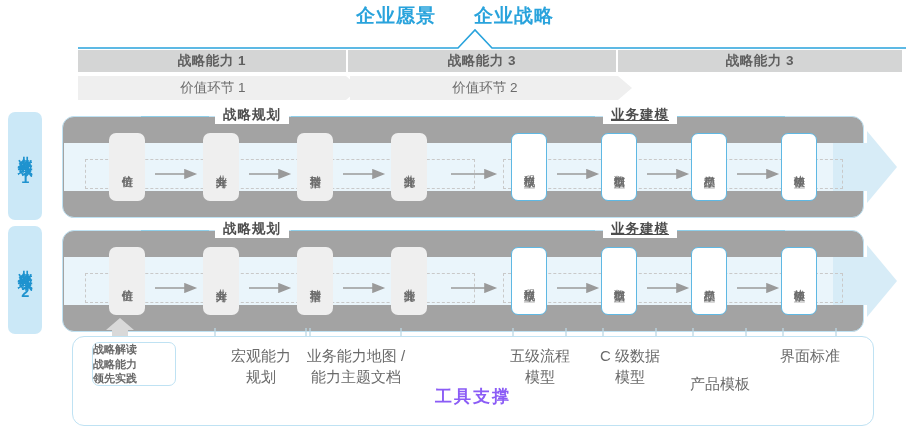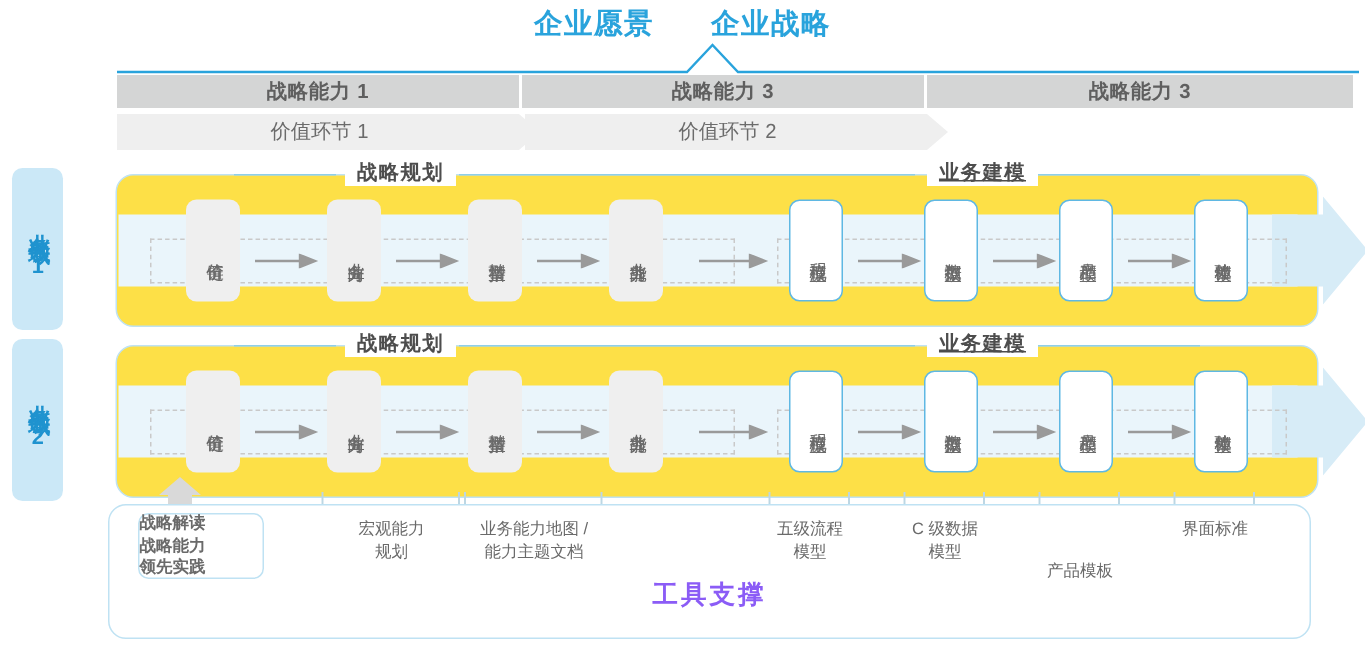--- a/index.html
+++ b/index.html
@@ -38,22 +38,22 @@
   
   .domain-tab{position:absolute;left:8px;width:34px;background:#cbe8f7;border-radius:7px;
     display:flex;align-items:center;justify-content:center;}
   .domain-tab .vtxt{
     writing-mode:vertical-rl;text-orientation:upright;
     font-size:14.5px;font-weight:bold;color:#1f93cf;letter-spacing:2px;line-height:1;}
   .dt1{top:112px;height:108px;}
   .dt2{top:226px;height:108px;}
 
   
-  .row-box{position:absolute;left:77px;width:800px;border:1.2px solid #bfe2f3;
-    border-radius:12px;background:#fde047;}
+  .row-box{position:absolute;left:62px;width:800px;border:1.2px solid #bfe2f3;
+    border-radius:12px;background:#a3a3a3;}
   .rb1{top:116px;height:100px;}
   .rb2{top:230px;height:100px;}
 
   
   .sec-title{position:absolute;top:-11px;background:#ffffff;padding:0 8px;
     font-size:13.5px;font-weight:bold;color:#4d4d4d;letter-spacing:1px;white-space:nowrap;}
   .sec-plan{left:152px;}
   .sec-model{left:540px;text-decoration:underline;}
   .sec-line{position:absolute;top:-1px;height:0;border-top:1.3px solid #8ecfea;}
 
@@ -80,21 +80,21 @@
   .tool-box{position:absolute;left:72px;top:336px;width:800px;height:88px;
     border:1.2px solid #bfe2f3;border-radius:12px;background:#ffffff;}
   .tool-title{position:absolute;left:0;right:0;top:48px;text-align:center;
     font-size:17px;font-weight:bold;color:#8b5cf6;letter-spacing:2px;}
 
   .tool-card{position:absolute;left:92px;top:342px;width:82px;height:42px;
     border:1.3px solid #bfe2f3;border-radius:7px;background:#ffffff;
     display:flex;align-items:center;justify-content:flex-start;}
   .tool-card .tc{font-size:11px;font-weight:bold;color:#6a6a6a;line-height:1.35;text-align:center;}
 
-  .tool-label{position:absolute;top:346px;font-size:11px;color:#6a6a6a;
+  .tool-label{position:absolute;top:346px;font-size:15px;color:#6a6a6a;
     line-height:1.38;text-align:center;}
 </style>
 </head>
 <body>
 
 <div class="vision-wrap">
   <div class="vision-title">企业愿景</div>
   <div class="vision-title">企业战略</div>
 </div>
 

